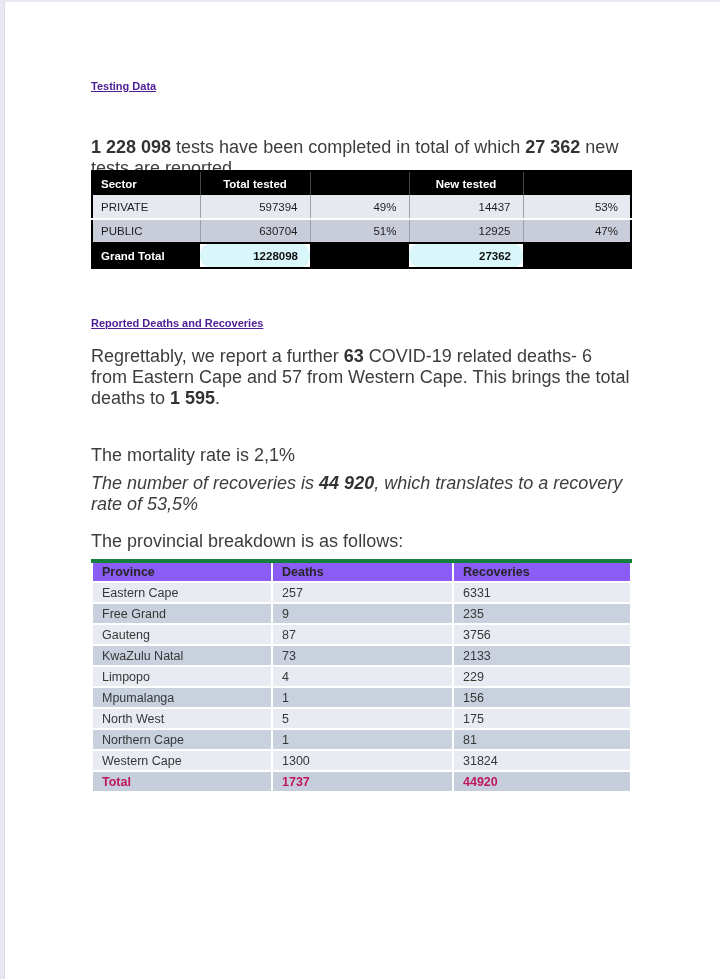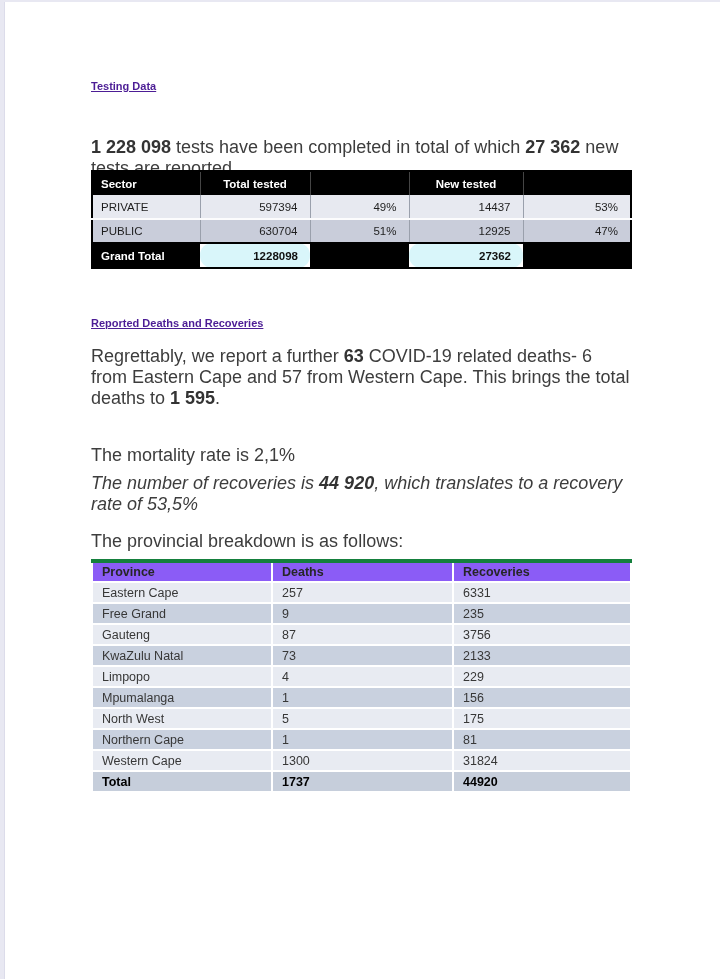--- a/index.html
+++ b/index.html
@@ -51,21 +51,21 @@
   #province-table { position:absolute; top:559px; left:0; width:539px; table-layout:fixed;
                     border-collapse:collapse; font-size:12.5px; color:#373737; }
   #province-table col:nth-child(1){ width:180px; }
   #province-table col:nth-child(2){ width:181px; }
   #province-table col:nth-child(3){ width:178px; }
   #province-table th, #province-table td { height:21px; padding:2px 6px 2px 9px;
                     text-align:left; vertical-align:middle; border:2px solid #ffffff; }
   #province-table thead th { background:#8b5cf6; font-weight:700; color:#262626; border-top:4px solid #15803d; }
   #province-table tbody tr:nth-child(odd) td { background:#e8ebf2; }
   #province-table tbody tr:nth-child(even) td { background:#c9d1df; }
-  #province-table tfoot td { background:#c6cedb; font-weight:700; color:#000000; }
+  #province-table tfoot td { background:#c6cedb; font-weight:700; color:#be185d; }
 </style>
 </head>
 <body>
 
 <div class="page">
   <div class="edge-left"></div>
   <div class="edge-top"></div>
 
   <div class="content">
 

